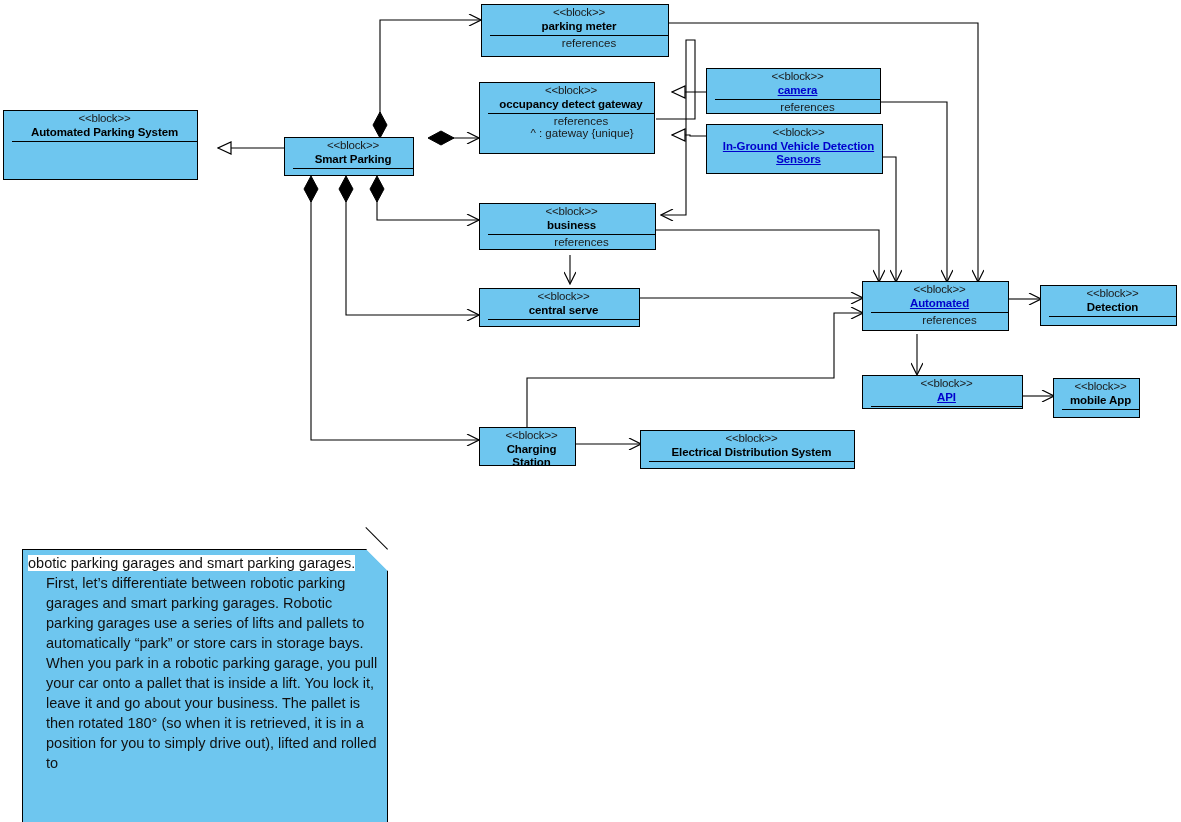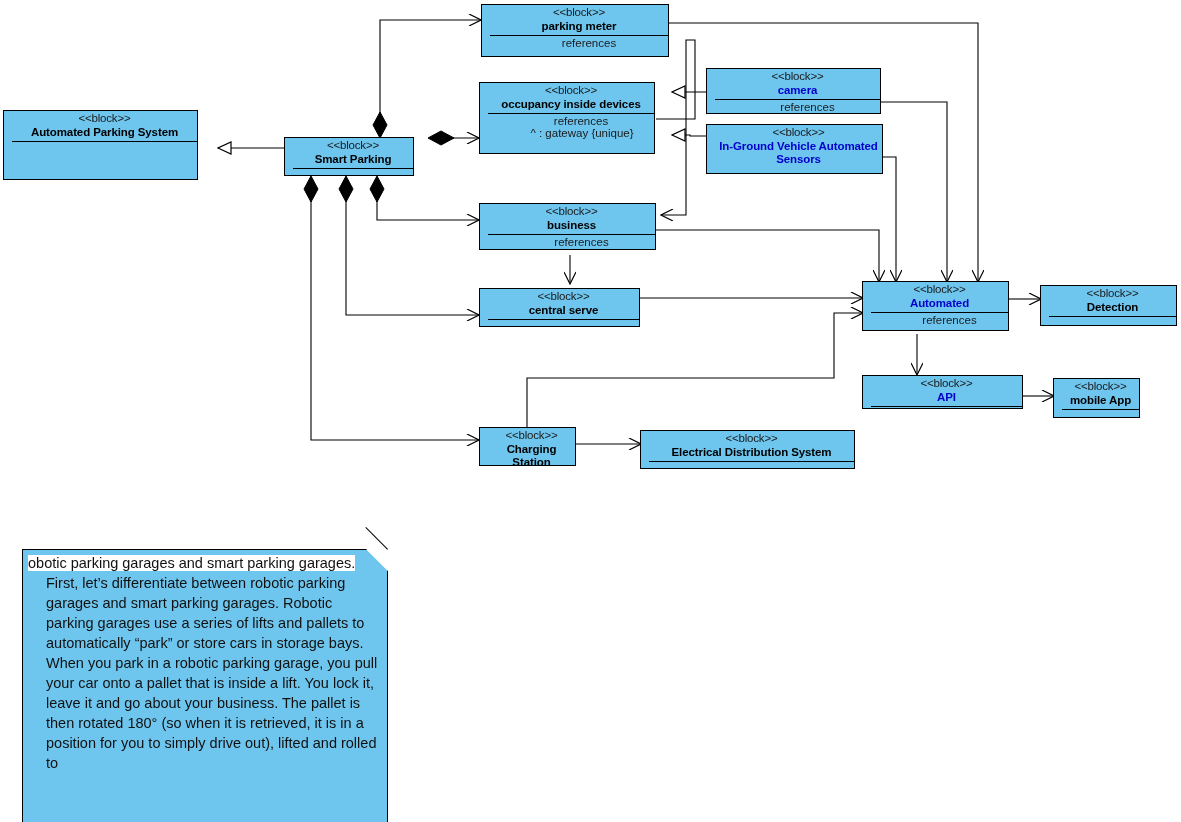--- a/index.html
+++ b/index.html
@@ -42,20 +42,21 @@
   }
   .block .bname {
     font-size: 11.5px;
     font-weight: bold;
     color: #000000;
     letter-spacing: -0.1px;
     margin-top: 1px;
   }
   .block .bname.link {
     color: #0000cc;
+    text-decoration: underline;
   }
   .block .divider {
     height: 1px;
     background: #000000;
     width: 100%;
   }
   .block .compartment {
     padding: 1px 3px;
     min-height: 16px;
     margin-left: 20px;
@@ -211,21 +212,21 @@
     </div>
     <div class="divider"></div>
     <div class="compartment">
       <div class="cmp-title">references</div>
     </div>
   </div>
 
   <div class="block" style="left:479px; top:82px; width:176px; height:72px;">
     <div class="hdr">
       <div class="stereo">&lt;&lt;block&gt;&gt;</div>
-      <div class="bname">occupancy inside devices</div>
+      <div class="bname">occupancy detect gateway</div>
     </div>
     <div class="divider"></div>
     <div class="compartment">
       <div class="cmp-title">references</div>
       <div class="cmp-item">^ : gateway {unique}</div>
     </div>
   </div>
 
   <div class="block" style="left:706px; top:68px; width:175px; height:46px;">
     <div class="hdr">
@@ -234,21 +235,21 @@
     </div>
     <div class="divider"></div>
     <div class="compartment">
       <div class="cmp-title">references</div>
     </div>
   </div>
 
   <div class="block" style="left:706px; top:124px; width:177px; height:50px;">
     <div class="hdr">
       <div class="stereo">&lt;&lt;block&gt;&gt;</div>
-      <div class="bname link">In-Ground Vehicle Automated Sensors</div>
+      <div class="bname link">In-Ground Vehicle Detection Sensors</div>
     </div>
   </div>
 
   <div class="block" style="left:479px; top:203px; width:177px; height:47px;">
     <div class="hdr">
       <div class="stereo">&lt;&lt;block&gt;&gt;</div>
       <div class="bname">business</div>
     </div>
     <div class="divider"></div>
     <div class="compartment">

